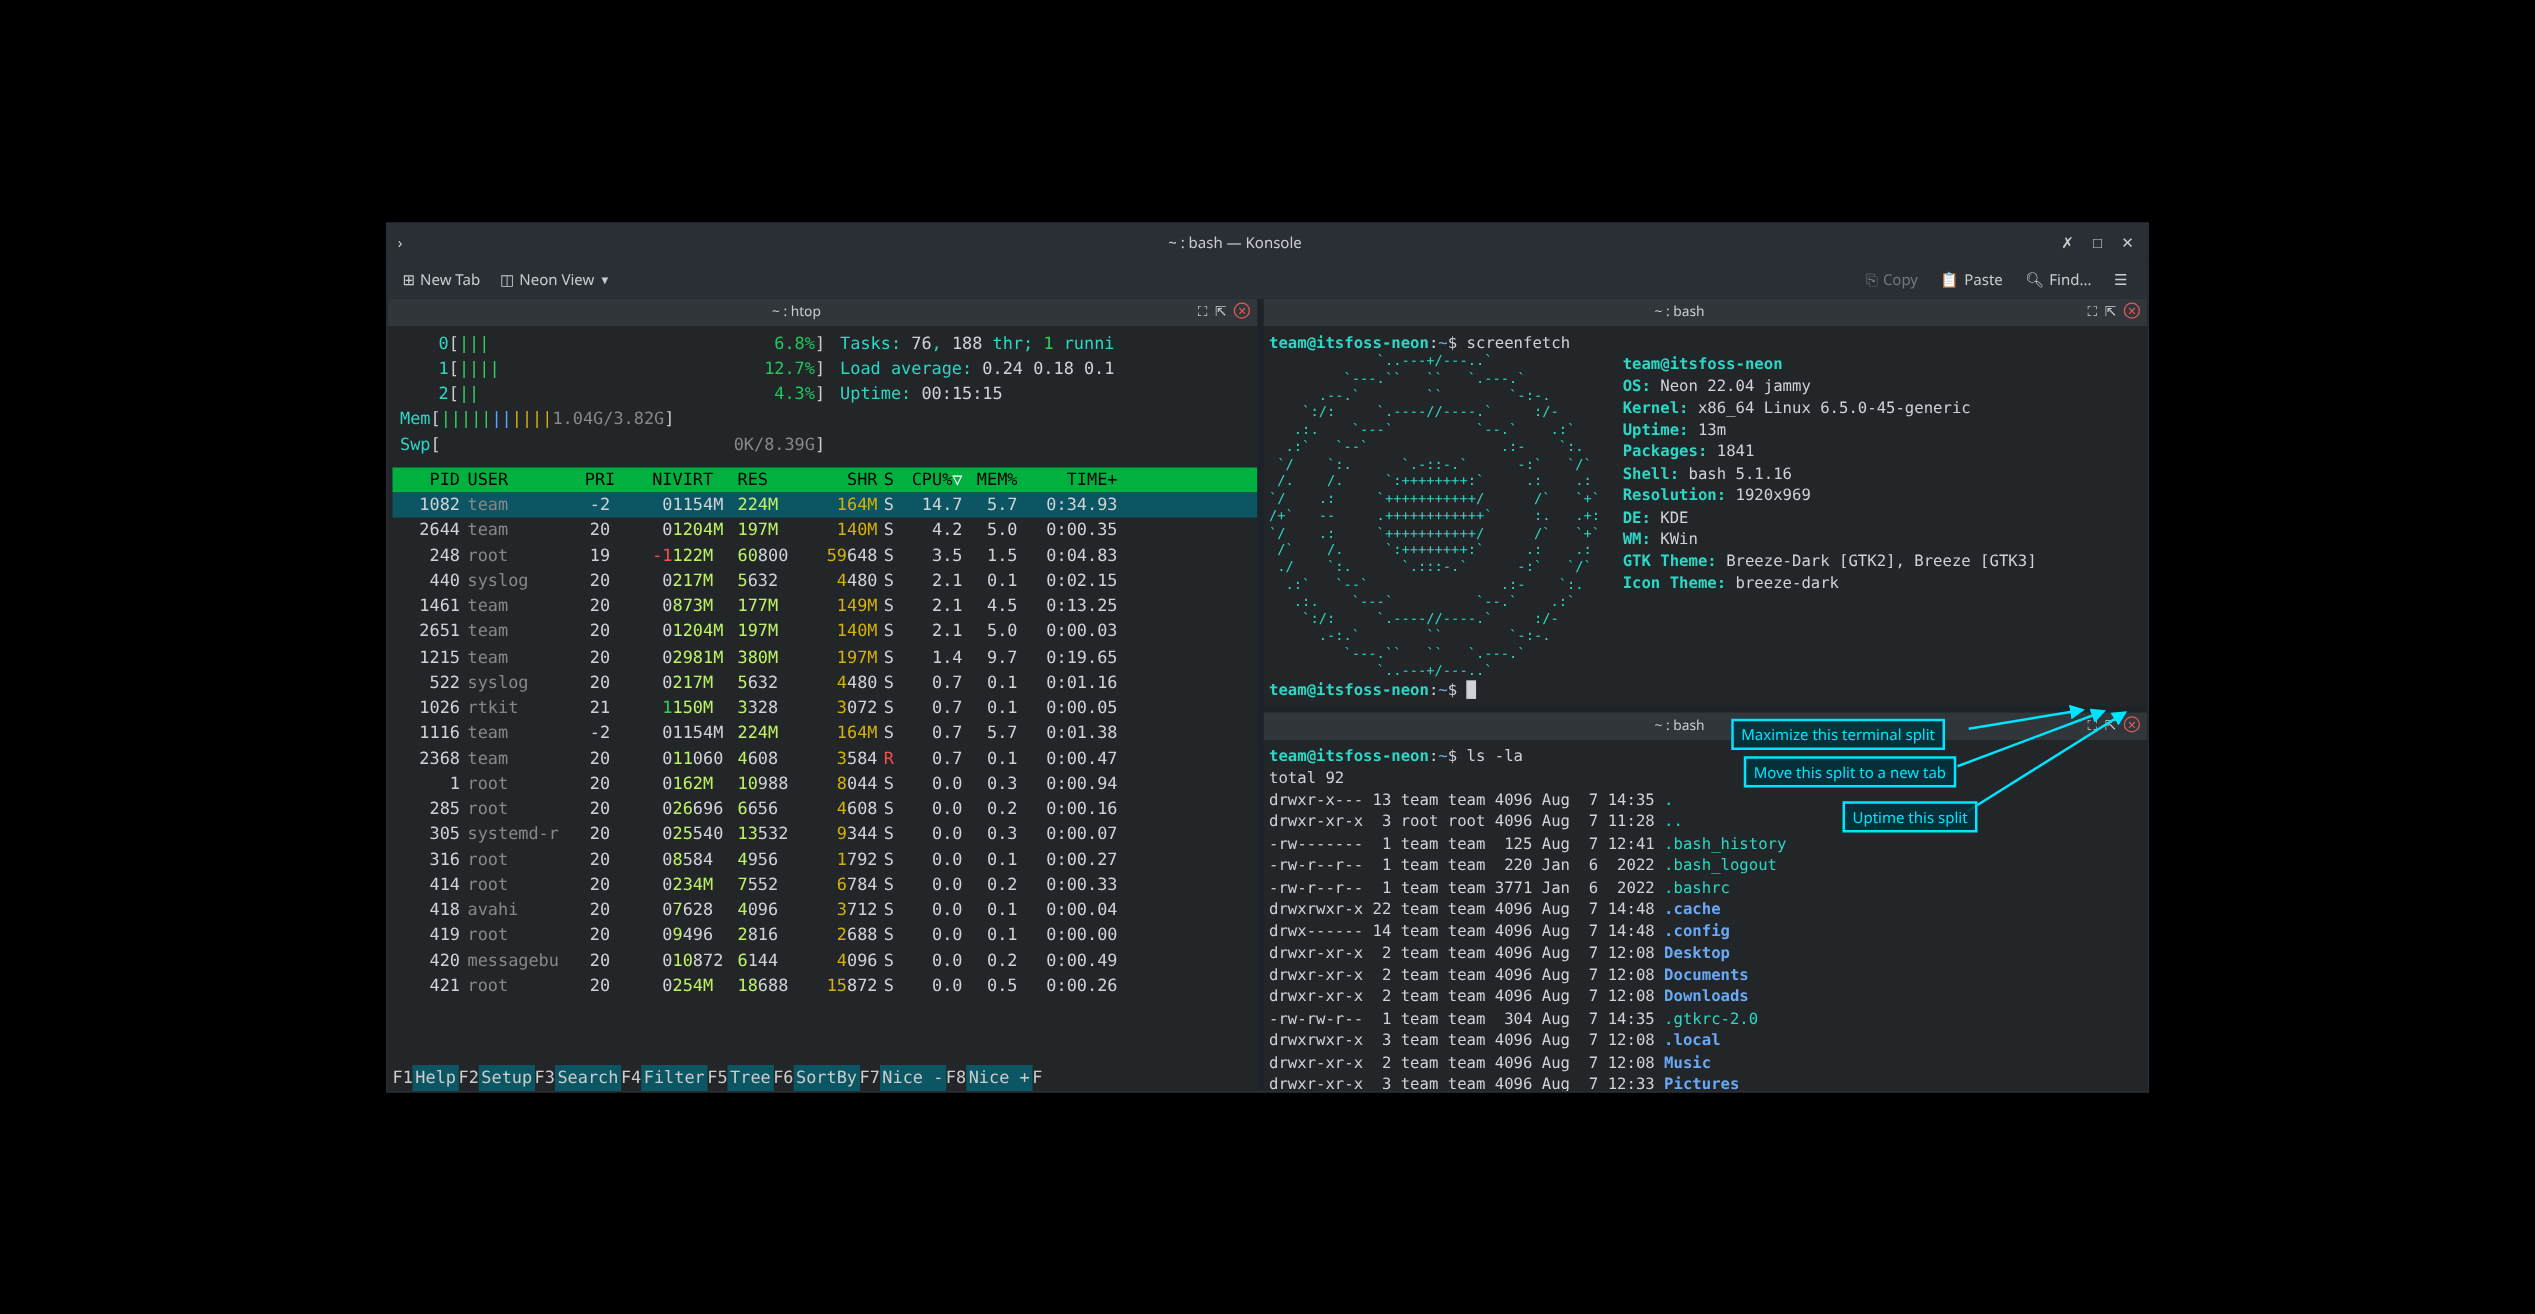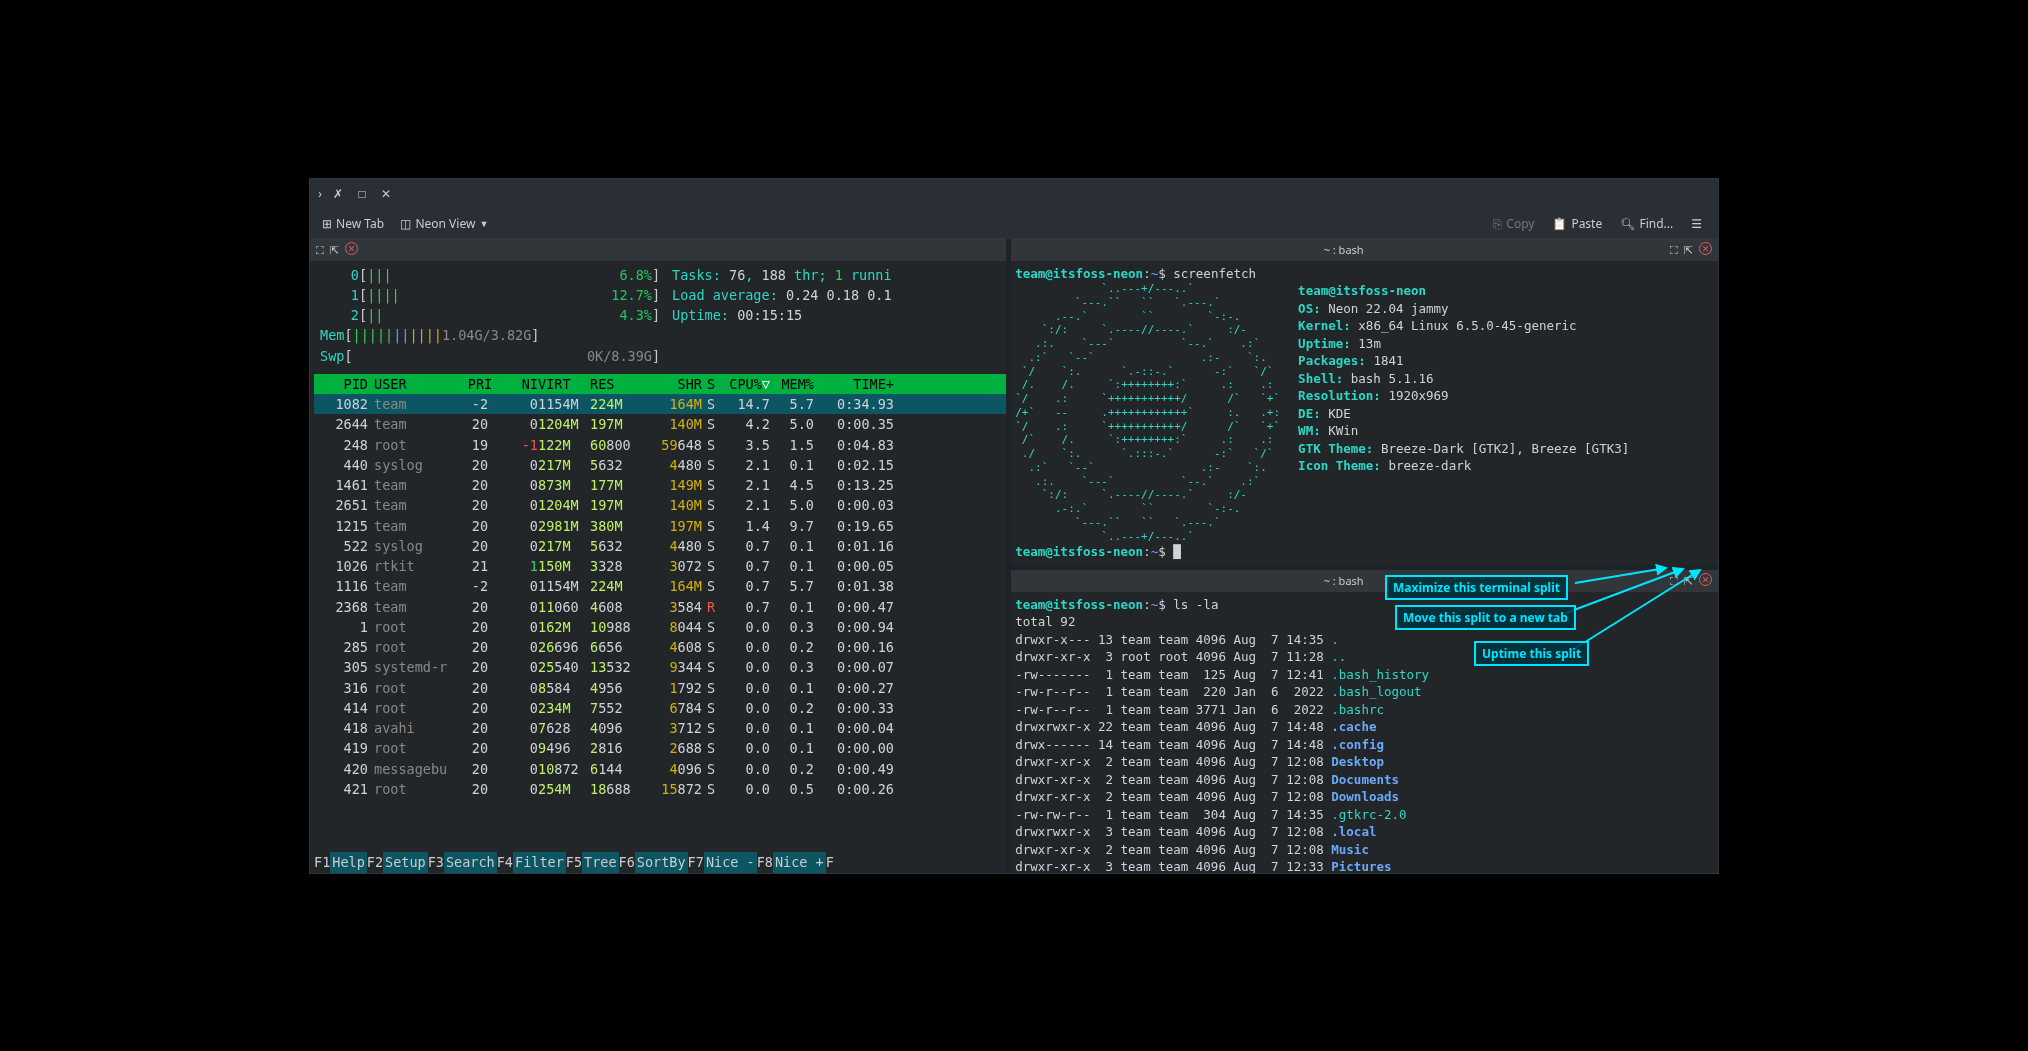--- a/index.html
+++ b/index.html
@@ -71,31 +71,32 @@
 .prompt-user { color:#2dd7c5; font-weight:bold; }
 .prompt-colon { color:#cfd2d6; }
 .prompt-path { color:#6aa9f7; }
 .sf-key { color:#2dd7c5; font-weight:bold; }
 .sf-val { color:#cfd2d6; }
 .ascii { color:#2dd7c5; font-size:11px; line-height:1.25; }
 .ls-dir { color:#6aa9f7; font-weight:bold; }
 .ls-dot { color:#2dd7c5; }
 
 
-.callout { position:absolute; border:2px solid #00e5ff; background:rgba(0,50,60,0.85); color:#00e5ff; font-family:system-ui,sans-serif; font-weight:bold; font-size:12px; padding:2px 6px; z-index:10; }
+.callout { position:absolute; border:2px solid #00e5ff; background:rgba(0,50,60,0.85); color:#00e5ff; font-family:system-ui,sans-serif; font-weight:normal; font-size:12px; padding:2px 6px; z-index:10; }
 svg.arrows { position:absolute; top:0; left:0; width:100%; height:100%; pointer-events:none; z-index:9; }
 svg.arrows line { stroke:#00e5ff; stroke-width:2; }
 </style>
 </head>
 <body>
 
 <div class="window">
 
   <div class="titlebar">
     <div class="left-icon">›</div>
+    <div class="center">~ : bash — Konsole</div>
     <div class="controls">
       <span>✗</span>
       <span>□</span>
       <span>✕</span>
     </div>
   </div>
 
   <div class="toolbar">
     <div class="btn">
         <span>⊞</span>
@@ -122,20 +123,21 @@
       <div class="btn">
           <span>☰</span>
         </div>
     </div>
   </div>
 
   <div class="main">
 
     <div class="left-pane">
       <div class="pane-header">
+        <div class="title">~ : htop</div>
         <div class="icons">
           <span>⛶</span>
           <span>⇱</span>
           <span class="close">✕</span>
         </div>
       </div>
       <div class="term" id="htop"><div style="display:flex;"><div style="flex:0 0 50%;"><div class="cpu-line"><span class="cpu-label">0</span><span class="bracket">[</span><span class="bar-green">|||</span><span style="flex:1;"></span><span class="cpu-pct" style="width:60px;text-align:right;">6.8%</span><span class="bracket">]</span></div><div class="cpu-line"><span class="cpu-label">1</span><span class="bracket">[</span><span class="bar-green">||||</span><span style="flex:1;"></span><span class="cpu-pct" style="width:60px;text-align:right;">12.7%</span><span class="bracket">]</span></div><div class="cpu-line"><span class="cpu-label">2</span><span class="bracket">[</span><span class="bar-green">||</span><span style="flex:1;"></span><span class="cpu-pct" style="width:60px;text-align:right;">4.3%</span><span class="bracket">]</span></div><div class="cpu-line"><span class="mem-label" style="margin-left:6px;">Mem</span><span class="bracket">[</span><span class="bar-green">|||||</span><span class="bar-blue">||</span><span class="bar-yellow">||||</span><span style="color:#888;">1.04G/3.82G</span><span class="bracket">]</span></div><div class="cpu-line"><span class="swp-label" style="margin-left:6px;">Swp</span><span class="bracket">[</span><span style="flex:1;"></span><span style="color:#888;width:100px;text-align:right;">0K/8.39G</span><span class="bracket">]</span></div></div><div style="flex:0 0 48%;padding-left:12px;"><div class="task-line">Tasks: <span class="task-num">76</span>, <span class="task-num">188</span> thr; <span class="running">1</span> runni</div><div class="task-line">Load average: <span class="load-vals">0.24 0.18 0.1</span></div><div class="task-line">Uptime: <span class="task-num">00:15:15</span></div></div></div><div style="height:8px;"></div><div class="htop-header"><span class="c-pid">PID</span><span class="c-user">USER</span><span class="c-pri">PRI</span><span class="c-ni">NI</span><span class="c-virt">VIRT</span><span class="c-res">RES</span><span class="c-shr">SHR</span><span class="c-s">S</span><span class="c-cpu">CPU%<span style="color:#fff;">▽</span></span><span class="c-mem">MEM%</span><span class="c-time">TIME+</span></div><div class="htop-row highlighted"><span class="c-pid">1082</span><span class="c-user user-cell">team</span><span class="c-pri">-2</span><span class="c-ni ">0</span><span class="c-virt">1154M</span><span class="c-res"><span class="virt-green" style="display:inline;">224M</span></span><span class="c-shr"><span class="shr-yellow" style="display:inline;">164M</span></span><span class="c-s ">S</span><span class="c-cpu">14.7</span><span class="c-mem">5.7</span><span class="c-time">0:34.93</span></div><div class="htop-row"><span class="c-pid">2644</span><span class="c-user user-cell">team</span><span class="c-pri">20</span><span class="c-ni ">0</span><span class="c-virt"><span class="virt-green" style="display:inline;">1204M</span></span><span class="c-res"><span class="virt-green" style="display:inline;">197M</span></span><span class="c-shr"><span class="shr-yellow" style="display:inline;">140M</span></span><span class="c-s ">S</span><span class="c-cpu">4.2</span><span class="c-mem">5.0</span><span class="c-time">0:00.35</span></div><div class="htop-row"><span class="c-pid">248</span><span class="c-user user-cell">root</span><span class="c-pri">19</span><span class="c-ni ni-red">-1</span><span class="c-virt"><span class="virt-green" style="display:inline;">122M</span></span><span class="c-res"><span class="virt-green" style="display:inline;">60</span>800</span><span class="c-shr"><span class="shr-yellow" style="display:inline;">59</span>648</span><span class="c-s ">S</span><span class="c-cpu">3.5</span><span class="c-mem">1.5</span><span class="c-time">0:04.83</span></div><div class="htop-row"><span class="c-pid">440</span><span class="c-user user-cell">syslog</span><span class="c-pri">20</span><span class="c-ni ">0</span><span class="c-virt"><span class="virt-green" style="display:inline;">217M</span></span><span class="c-res"><span class="virt-green" style="display:inline;">5</span>632</span><span class="c-shr"><span class="shr-yellow" style="display:inline;">4</span>480</span><span class="c-s ">S</span><span class="c-cpu">2.1</span><span class="c-mem">0.1</span><span class="c-time">0:02.15</span></div><div class="htop-row"><span class="c-pid">1461</span><span class="c-user user-cell">team</span><span class="c-pri">20</span><span class="c-ni ">0</span><span class="c-virt"><span class="virt-green" style="display:inline;">873M</span></span><span class="c-res"><span class="virt-green" style="display:inline;">177M</span></span><span class="c-shr"><span class="shr-yellow" style="display:inline;">149M</span></span><span class="c-s ">S</span><span class="c-cpu">2.1</span><span class="c-mem">4.5</span><span class="c-time">0:13.25</span></div><div class="htop-row"><span class="c-pid">2651</span><span class="c-user user-cell">team</span><span class="c-pri">20</span><span class="c-ni ">0</span><span class="c-virt"><span class="virt-green" style="display:inline;">1204M</span></span><span class="c-res"><span class="virt-green" style="display:inline;">197M</span></span><span class="c-shr"><span class="shr-yellow" style="display:inline;">140M</span></span><span class="c-s ">S</span><span class="c-cpu">2.1</span><span class="c-mem">5.0</span><span class="c-time">0:00.03</span></div><div class="htop-row"><span class="c-pid">1215</span><span class="c-user user-cell">team</span><span class="c-pri">20</span><span class="c-ni ">0</span><span class="c-virt"><span class="virt-green" style="display:inline;">2981M</span></span><span class="c-res"><span class="virt-green" style="display:inline;">380M</span></span><span class="c-shr"><span class="shr-yellow" style="display:inline;">197M</span></span><span class="c-s ">S</span><span class="c-cpu">1.4</span><span class="c-mem">9.7</span><span class="c-time">0:19.65</span></div><div class="htop-row"><span class="c-pid">522</span><span class="c-user user-cell">syslog</span><span class="c-pri">20</span><span class="c-ni ">0</span><span class="c-virt"><span class="virt-green" style="display:inline;">217M</span></span><span class="c-res"><span class="virt-green" style="display:inline;">5</span>632</span><span class="c-shr"><span class="shr-yellow" style="display:inline;">4</span>480</span><span class="c-s ">S</span><span class="c-cpu">0.7</span><span class="c-mem">0.1</span><span class="c-time">0:01.16</span></div><div class="htop-row"><span class="c-pid">1026</span><span class="c-user user-cell">rtkit</span><span class="c-pri">21</span><span class="c-ni ni-green">1</span><span class="c-virt"><span class="virt-green" style="display:inline;">150M</span></span><span class="c-res"><span class="virt-green" style="display:inline;">3</span>328</span><span class="c-shr"><span class="shr-yellow" style="display:inline;">3</span>072</span><span class="c-s ">S</span><span class="c-cpu">0.7</span><span class="c-mem">0.1</span><span class="c-time">0:00.05</span></div><div class="htop-row"><span class="c-pid">1116</span><span class="c-user user-cell">team</span><span class="c-pri">-2</span><span class="c-ni ">0</span><span class="c-virt">1154M</span><span class="c-res"><span class="virt-green" style="display:inline;">224M</span></span><span class="c-shr"><span class="shr-yellow" style="display:inline;">164M</span></span><span class="c-s ">S</span><span class="c-cpu">0.7</span><span class="c-mem">5.7</span><span class="c-time">0:01.38</span></div><div class="htop-row"><span class="c-pid">2368</span><span class="c-user user-cell">team</span><span class="c-pri">20</span><span class="c-ni ">0</span><span class="c-virt"><span class="virt-green" style="display:inline;">11</span>060</span><span class="c-res"><span class="virt-green" style="display:inline;">4</span>608</span><span class="c-shr"><span class="shr-yellow" style="display:inline;">3</span>584</span><span class="c-s s-red">R</span><span class="c-cpu">0.7</span><span class="c-mem">0.1</span><span class="c-time">0:00.47</span></div><div class="htop-row"><span class="c-pid">1</span><span class="c-user user-cell">root</span><span class="c-pri">20</span><span class="c-ni ">0</span><span class="c-virt"><span class="virt-green" style="display:inline;">162M</span></span><span class="c-res"><span class="virt-green" style="display:inline;">10</span>988</span><span class="c-shr"><span class="shr-yellow" style="display:inline;">8</span>044</span><span class="c-s ">S</span><span class="c-cpu">0.0</span><span class="c-mem">0.3</span><span class="c-time">0:00.94</span></div><div class="htop-row"><span class="c-pid">285</span><span class="c-user user-cell">root</span><span class="c-pri">20</span><span class="c-ni ">0</span><span class="c-virt"><span class="virt-green" style="display:inline;">26</span>696</span><span class="c-res"><span class="virt-green" style="display:inline;">6</span>656</span><span class="c-shr"><span class="shr-yellow" style="display:inline;">4</span>608</span><span class="c-s ">S</span><span class="c-cpu">0.0</span><span class="c-mem">0.2</span><span class="c-time">0:00.16</span></div><div class="htop-row"><span class="c-pid">305</span><span class="c-user user-cell">systemd-r</span><span class="c-pri">20</span><span class="c-ni ">0</span><span class="c-virt"><span class="virt-green" style="display:inline;">25</span>540</span><span class="c-res"><span class="virt-green" style="display:inline;">13</span>532</span><span class="c-shr"><span class="shr-yellow" style="display:inline;">9</span>344</span><span class="c-s ">S</span><span class="c-cpu">0.0</span><span class="c-mem">0.3</span><span class="c-time">0:00.07</span></div><div class="htop-row"><span class="c-pid">316</span><span class="c-user user-cell">root</span><span class="c-pri">20</span><span class="c-ni ">0</span><span class="c-virt"><span class="virt-green" style="display:inline;">8</span>584</span><span class="c-res"><span class="virt-green" style="display:inline;">4</span>956</span><span class="c-shr"><span class="shr-yellow" style="display:inline;">1</span>792</span><span class="c-s ">S</span><span class="c-cpu">0.0</span><span class="c-mem">0.1</span><span class="c-time">0:00.27</span></div><div class="htop-row"><span class="c-pid">414</span><span class="c-user user-cell">root</span><span class="c-pri">20</span><span class="c-ni ">0</span><span class="c-virt"><span class="virt-green" style="display:inline;">234M</span></span><span class="c-res"><span class="virt-green" style="display:inline;">7</span>552</span><span class="c-shr"><span class="shr-yellow" style="display:inline;">6</span>784</span><span class="c-s ">S</span><span class="c-cpu">0.0</span><span class="c-mem">0.2</span><span class="c-time">0:00.33</span></div><div class="htop-row"><span class="c-pid">418</span><span class="c-user user-cell">avahi</span><span class="c-pri">20</span><span class="c-ni ">0</span><span class="c-virt"><span class="virt-green" style="display:inline;">7</span>628</span><span class="c-res"><span class="virt-green" style="display:inline;">4</span>096</span><span class="c-shr"><span class="shr-yellow" style="display:inline;">3</span>712</span><span class="c-s ">S</span><span class="c-cpu">0.0</span><span class="c-mem">0.1</span><span class="c-time">0:00.04</span></div><div class="htop-row"><span class="c-pid">419</span><span class="c-user user-cell">root</span><span class="c-pri">20</span><span class="c-ni ">0</span><span class="c-virt"><span class="virt-green" style="display:inline;">9</span>496</span><span class="c-res"><span class="virt-green" style="display:inline;">2</span>816</span><span class="c-shr"><span class="shr-yellow" style="display:inline;">2</span>688</span><span class="c-s ">S</span><span class="c-cpu">0.0</span><span class="c-mem">0.1</span><span class="c-time">0:00.00</span></div><div class="htop-row"><span class="c-pid">420</span><span class="c-user user-cell">messagebu</span><span class="c-pri">20</span><span class="c-ni ">0</span><span class="c-virt"><span class="virt-green" style="display:inline;">10</span>872</span><span class="c-res"><span class="virt-green" style="display:inline;">6</span>144</span><span class="c-shr"><span class="shr-yellow" style="display:inline;">4</span>096</span><span class="c-s ">S</span><span class="c-cpu">0.0</span><span class="c-mem">0.2</span><span class="c-time">0:00.49</span></div><div class="htop-row"><span class="c-pid">421</span><span class="c-user user-cell">root</span><span class="c-pri">20</span><span class="c-ni ">0</span><span class="c-virt"><span class="virt-green" style="display:inline;">254M</span></span><span class="c-res"><span class="virt-green" style="display:inline;">18</span>688</span><span class="c-shr"><span class="shr-yellow" style="display:inline;">15</span>872</span><span class="c-s ">S</span><span class="c-cpu">0.0</span><span class="c-mem">0.5</span><span class="c-time">0:00.26</span></div></div>
       <div class="fn-bar" id="fnbar"><span class="fn">F1</span><span class="lbl">Help</span><span class="fn">F2</span><span class="lbl">Setup</span><span class="fn">F3</span><span class="lbl">Search</span><span class="fn">F4</span><span class="lbl">Filter</span><span class="fn">F5</span><span class="lbl">Tree</span><span class="fn">F6</span><span class="lbl">SortBy</span><span class="fn">F7</span><span class="lbl">Nice -</span><span class="fn">F8</span><span class="lbl">Nice +</span><span class="fn">F</span><span class="lbl"></span></div>
     </div>
 

